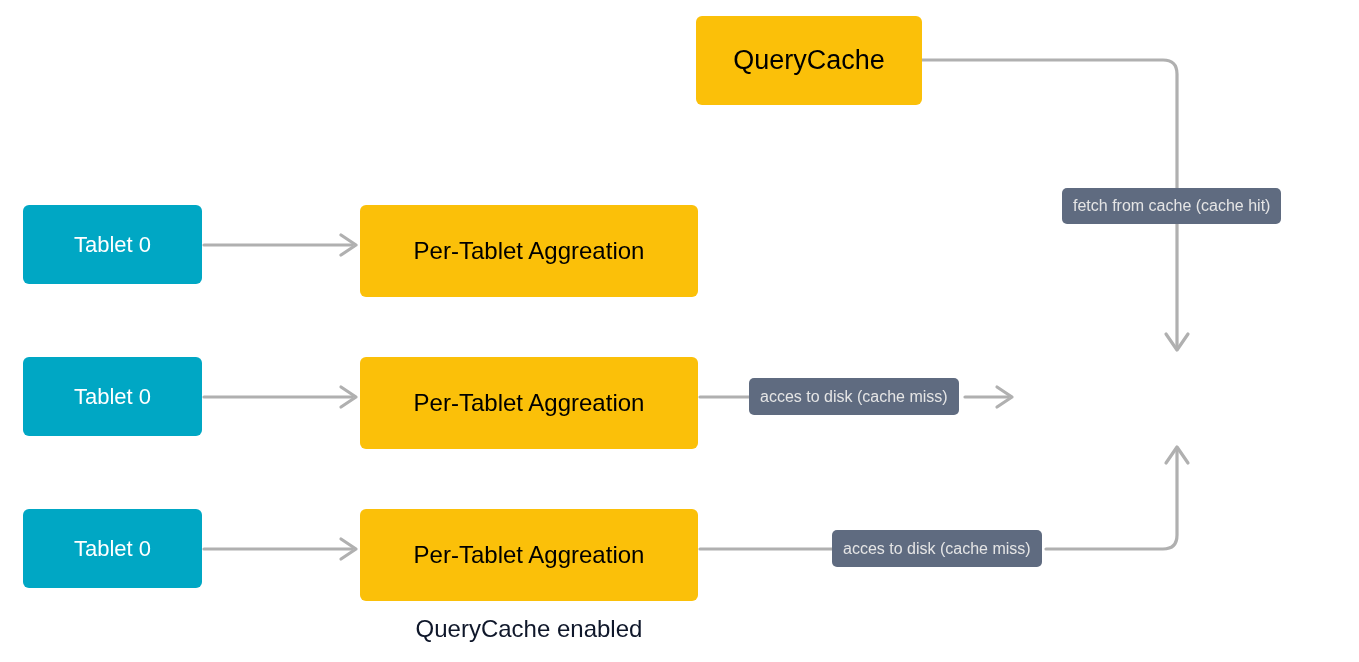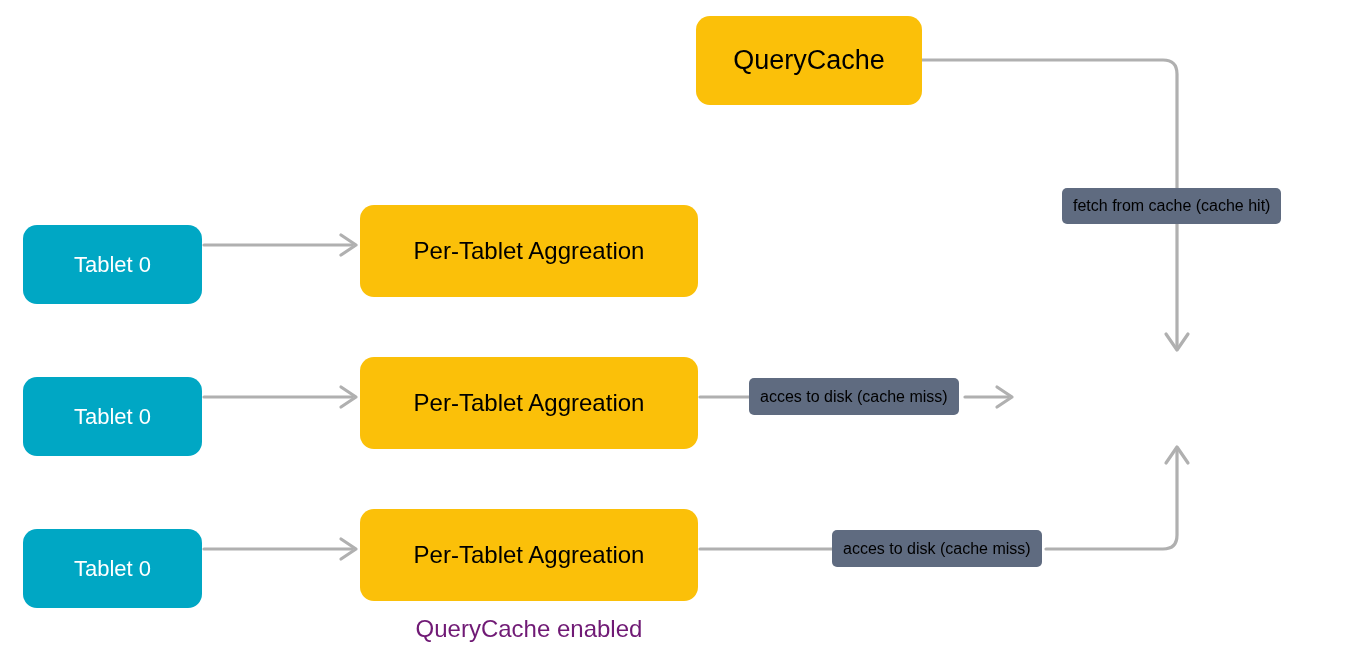--- a/index.html
+++ b/index.html
@@ -22,21 +22,21 @@
   #edges {
     position: absolute;
     left: 0;
     top: 0;
     width: 1359px;
     height: 662px;
   }
 
   .node {
     position: absolute;
-    border-radius: 14px;
+    border-radius: 6px;
     display: flex;
     align-items: center;
     justify-content: center;
     text-align: center;
     box-sizing: border-box;
     z-index: 2;
   }
   .node-yellow {
     background: #fbc009;
     color: #000000;
@@ -58,21 +58,20 @@
     width: 226px;
     height: 89px;
   }
   .n-querycache .node-label { font-size: 27px; }
 
   
   .n-tablet {
     left: 23px;
     width: 179px;
     height: 79px;
-    margin-top: 20px;
   }
   .n-tablet .node-label { font-size: 22px; }
   .n-tablet-0 { top: 205px; }
   .n-tablet-1 { top: 357px; }
   .n-tablet-2 { top: 509px; }
 
   
   .n-pertablet {
     left: 360px;
     width: 338px;
@@ -89,21 +88,21 @@
     top: 354px;
     width: 320px;
     height: 85px;
   }
   .n-intertablet .node-label { font-size: 24px; }
 
   
   .edge-label {
     position: absolute;
     background: #5f6b80;
-    color: #000000;
+    color: #e5e5e5;
     border-radius: 5px;
     font-size: 16px;
     display: flex;
     align-items: center;
     justify-content: center;
     white-space: nowrap;
     box-sizing: border-box;
     padding: 0 11px;
     z-index: 3;
   }
@@ -123,21 +122,21 @@
     height: 37px;
   }
 
   .caption {
     position: absolute;
     left: 0;
     top: 615px;
     width: 1058px;
     text-align: center;
     font-size: 24px;
-    color: #701a75;
+    color: #0f172a;
     z-index: 2;
   }
 </style>
 </head>
 <body>
 
 <div id="canvas">
 
   <svg id="edges" viewBox="0 0 1359 662" width="1359" height="662" xmlns="http://www.w3.org/2000/svg">
     <g fill="none" stroke="#b0b0b0" stroke-width="3.2" stroke-linecap="round" stroke-linejoin="round">

